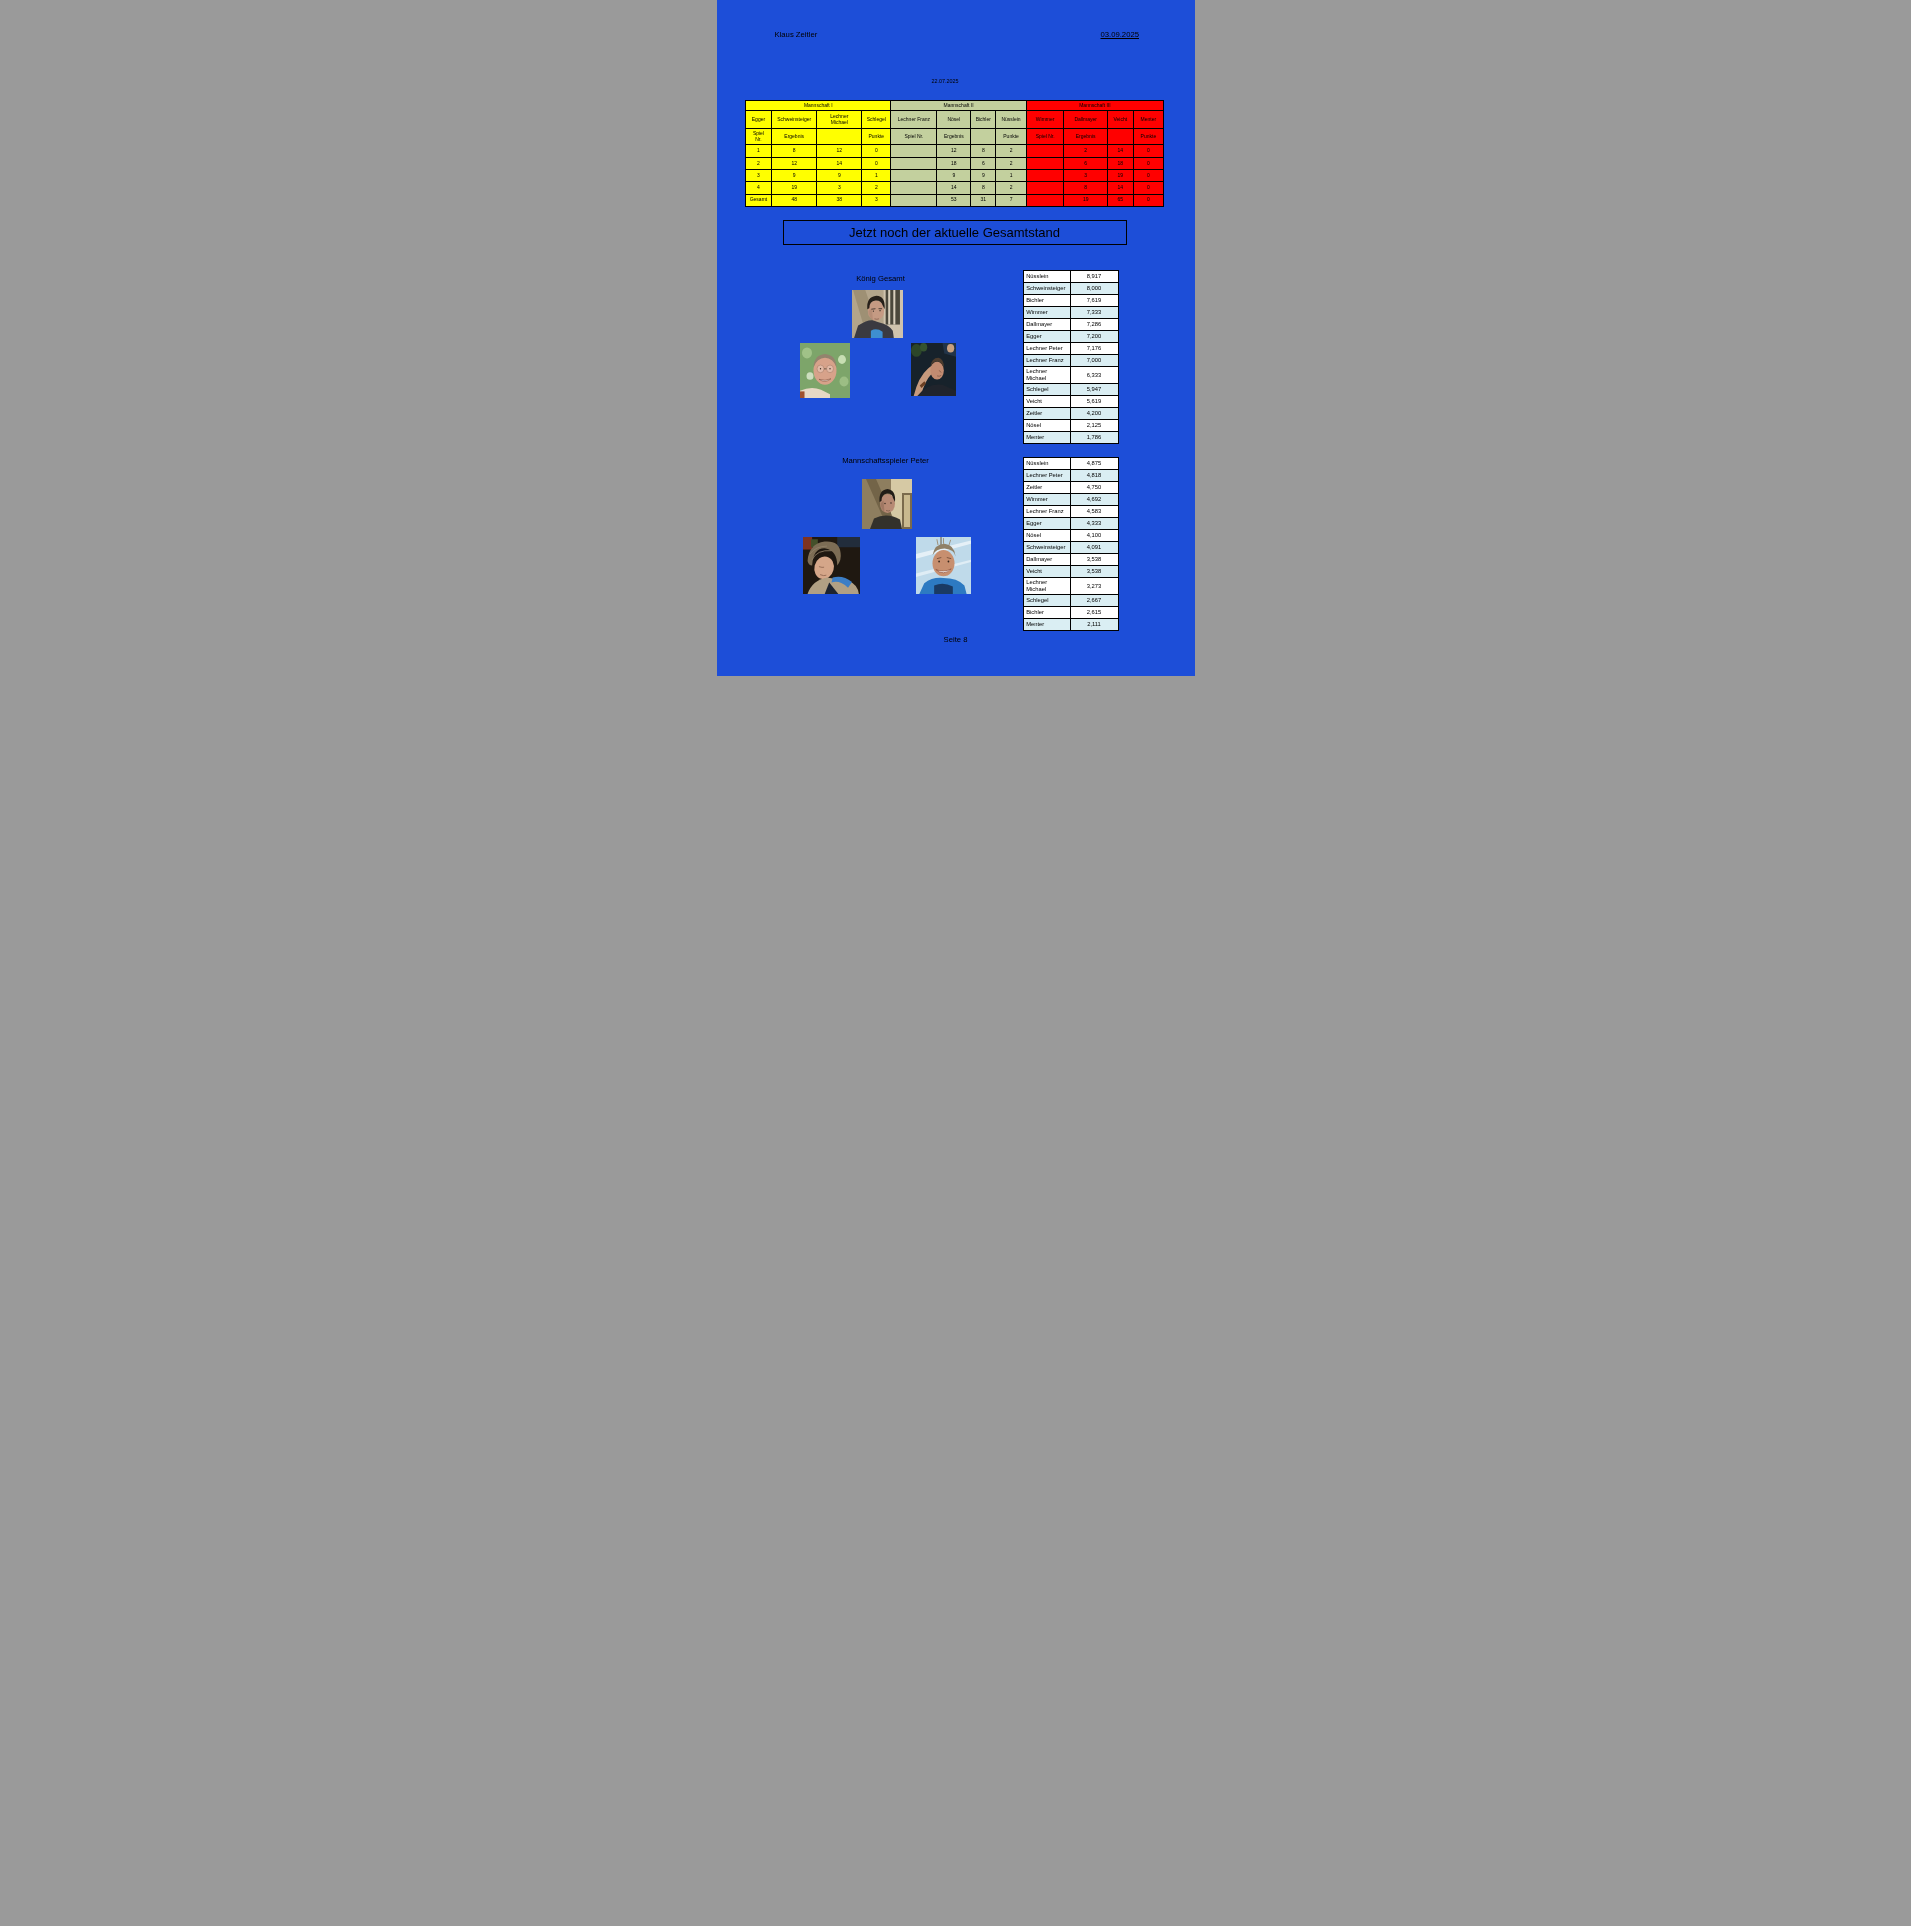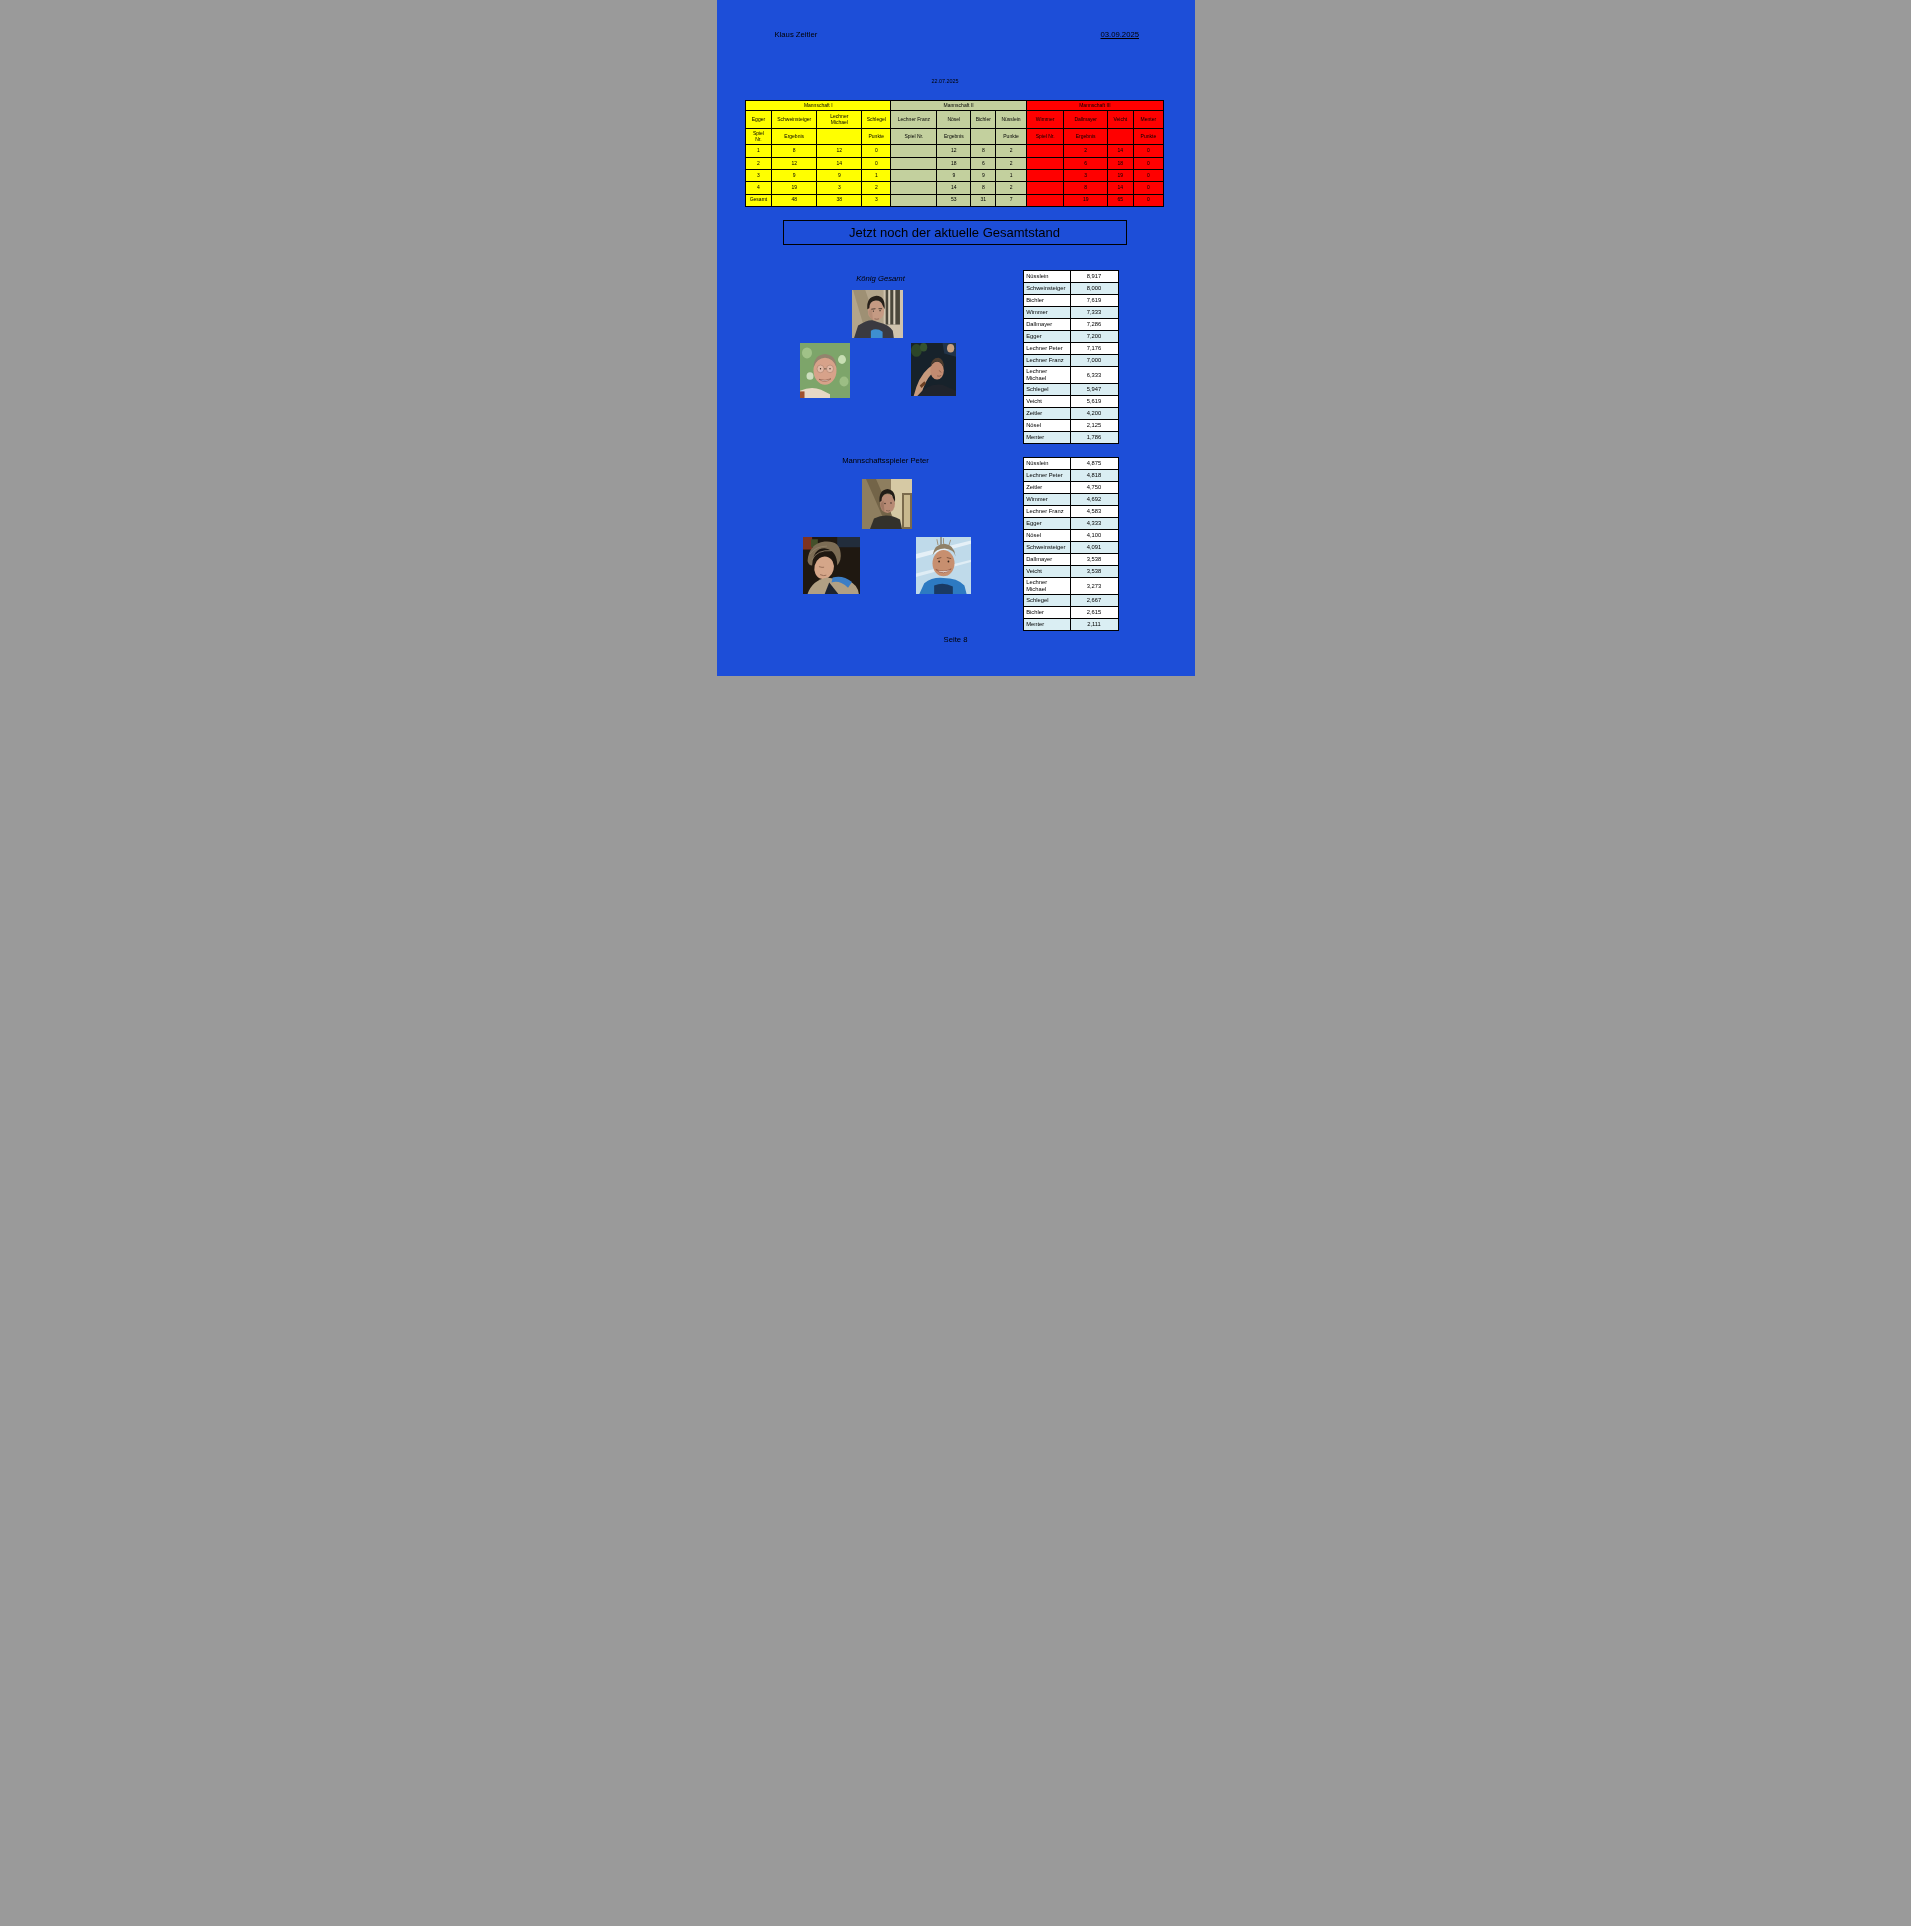--- a/index.html
+++ b/index.html
@@ -186,21 +186,21 @@
       <td class="t3">65</td>
       <td class="t3">0</td>
     </tr>
   </tbody>
     </table>
 
   <div class="abs banner">
     <span>Jetzt noch der aktuelle Gesamtstand</span>
   </div>
 
-  <div class="abs sectitle" style="left:116px;top:274px;width:96px;font-style:italic;">König Gesamt</div>
+  <div class="abs sectitle" style="left:116px;top:274px;width:96px;">König Gesamt</div>
 
   <div class="photo" style="left:135px;top:290px;width:51px;height:48px;">
     <svg viewBox="0 0 100 100" preserveAspectRatio="none">
       <rect width="100" height="100" fill="#b3a58b"></rect>
       <rect x="62" width="38" height="100" fill="#cfc3ad"></rect>
       <rect x="66" y="0" width="28" height="72" fill="#4b483c"></rect>
       <rect x="71" y="0" width="4" height="72" fill="#d8cfbd"></rect>
       <rect x="81" y="0" width="4" height="72" fill="#d8cfbd"></rect>
       <path d="M2,0 L26,0 L58,100 L30,100 Z" fill="#8d7f63" opacity="0.55"></path>
       <path d="M4,100 L12,74 Q30,62 40,63 L52,67 Q74,73 80,85 L82,100 Z" fill="#3a3a41"></path>

